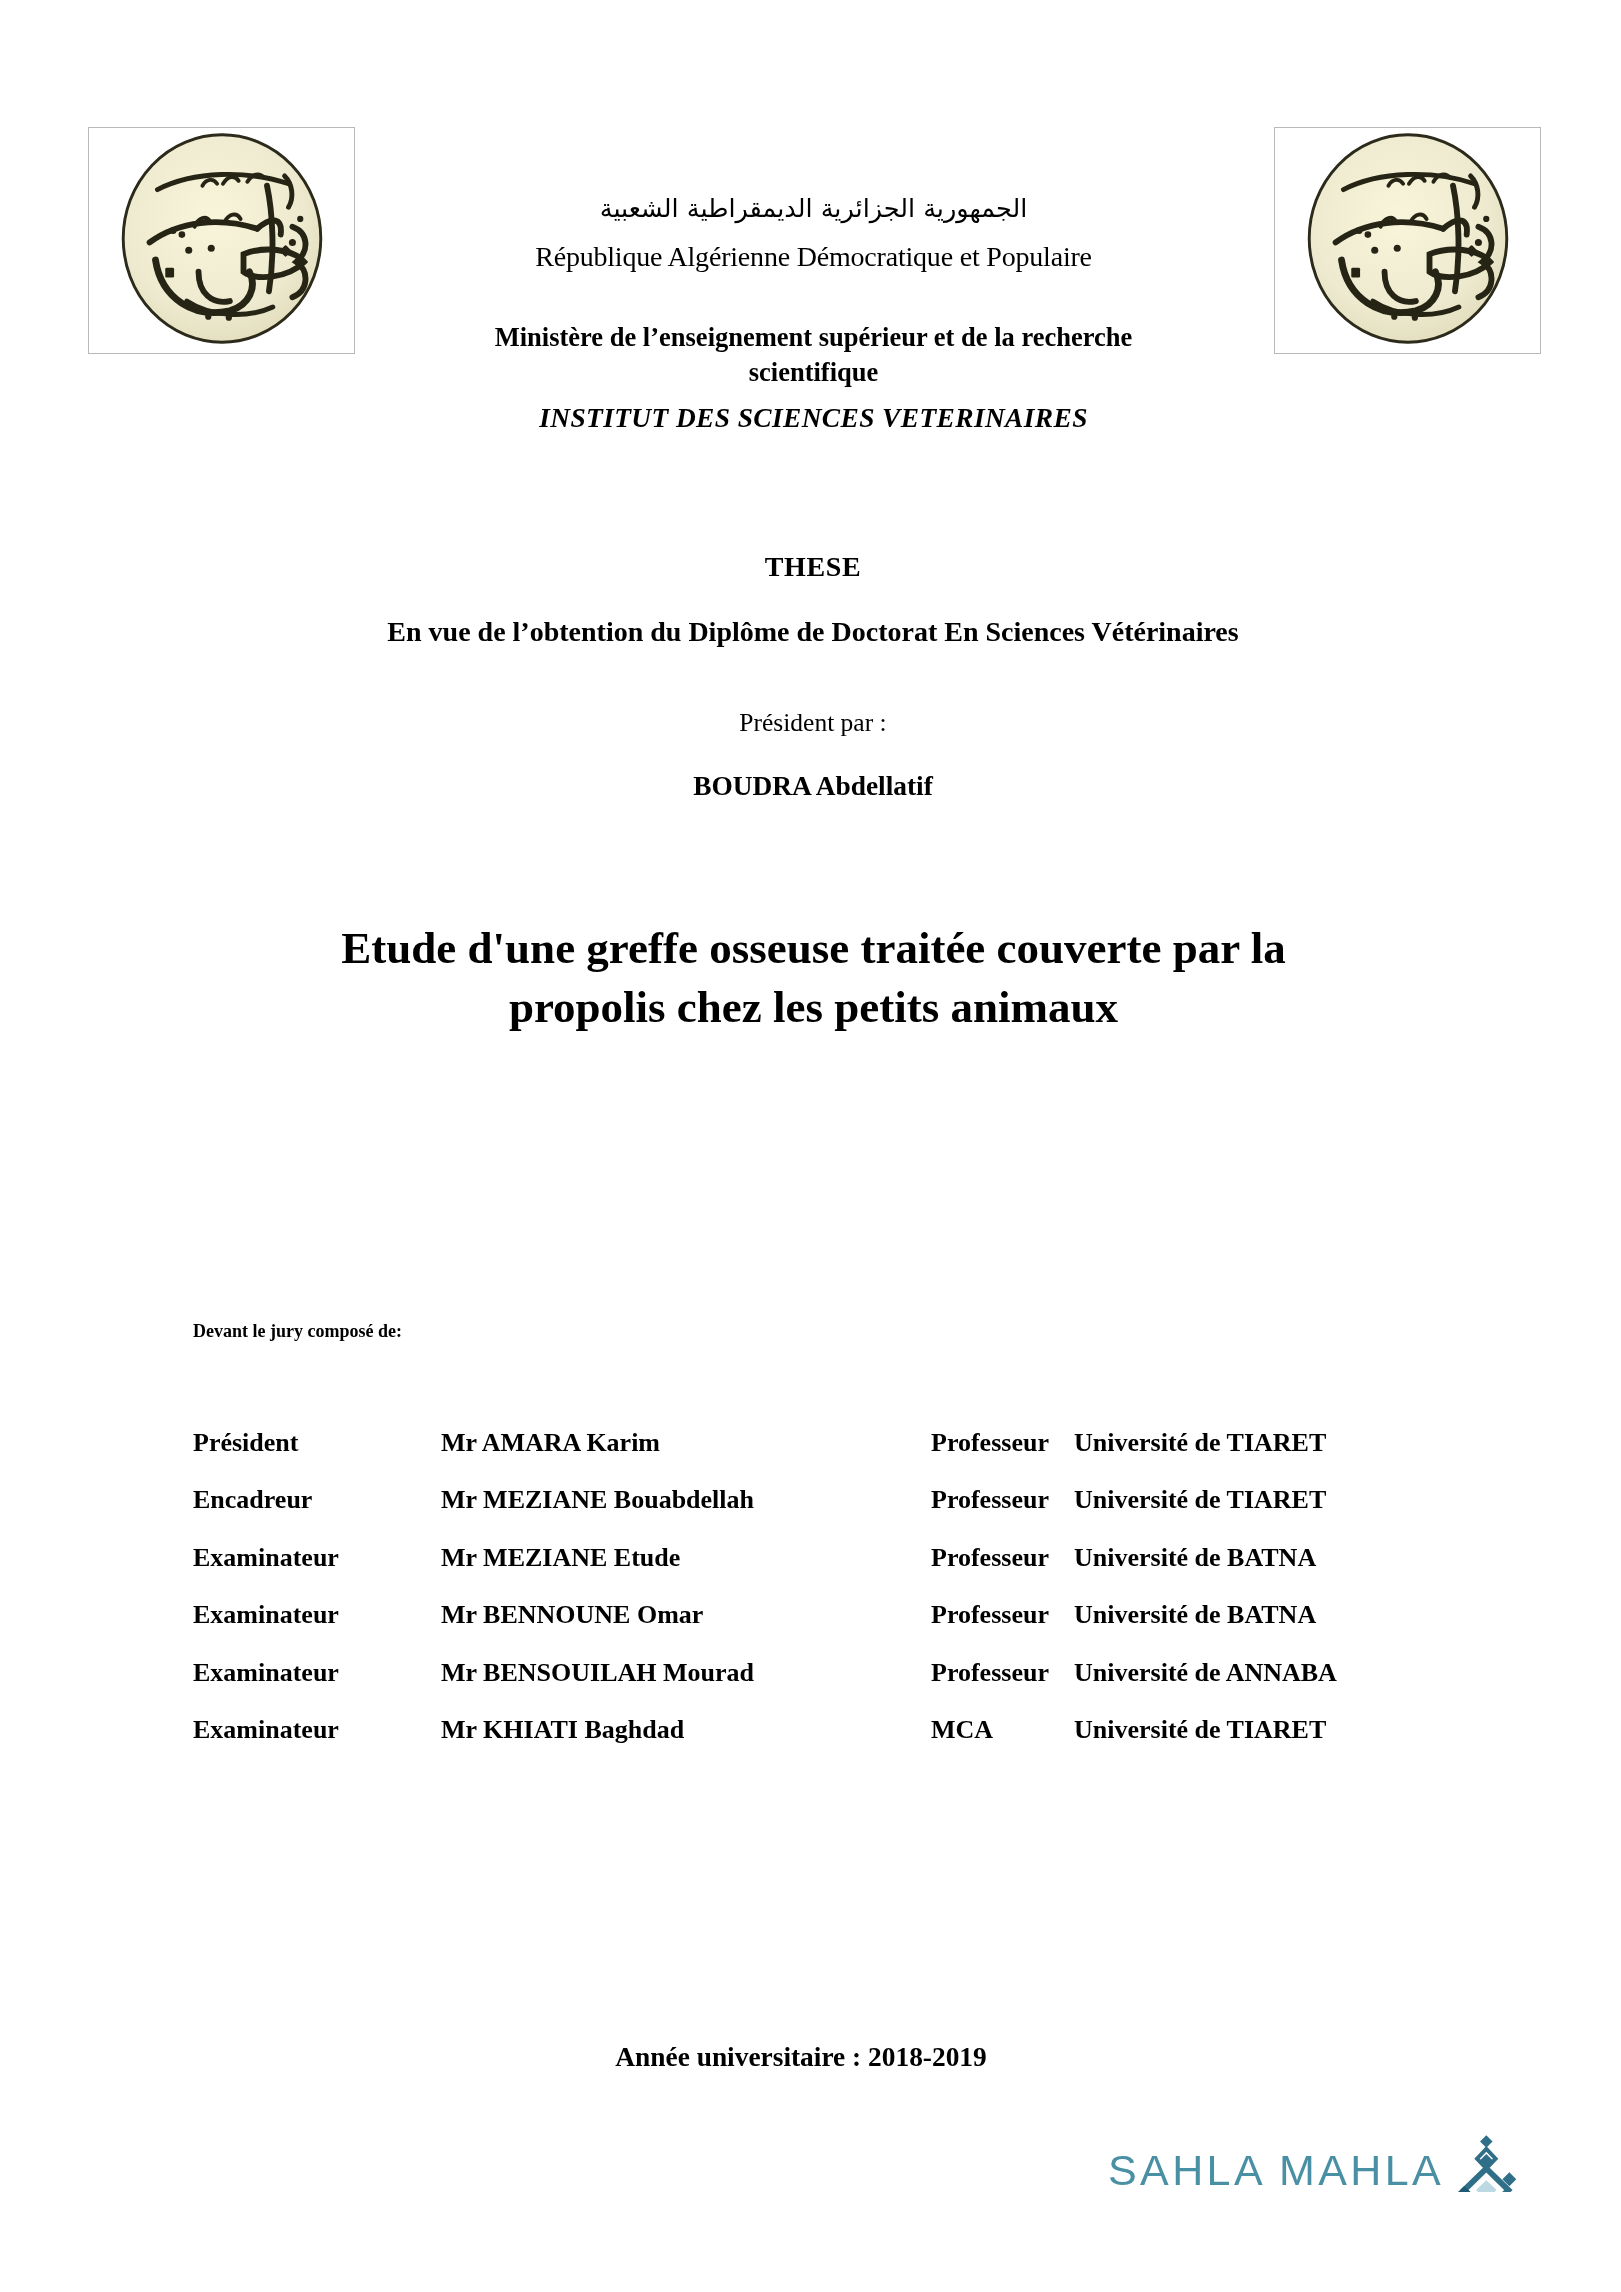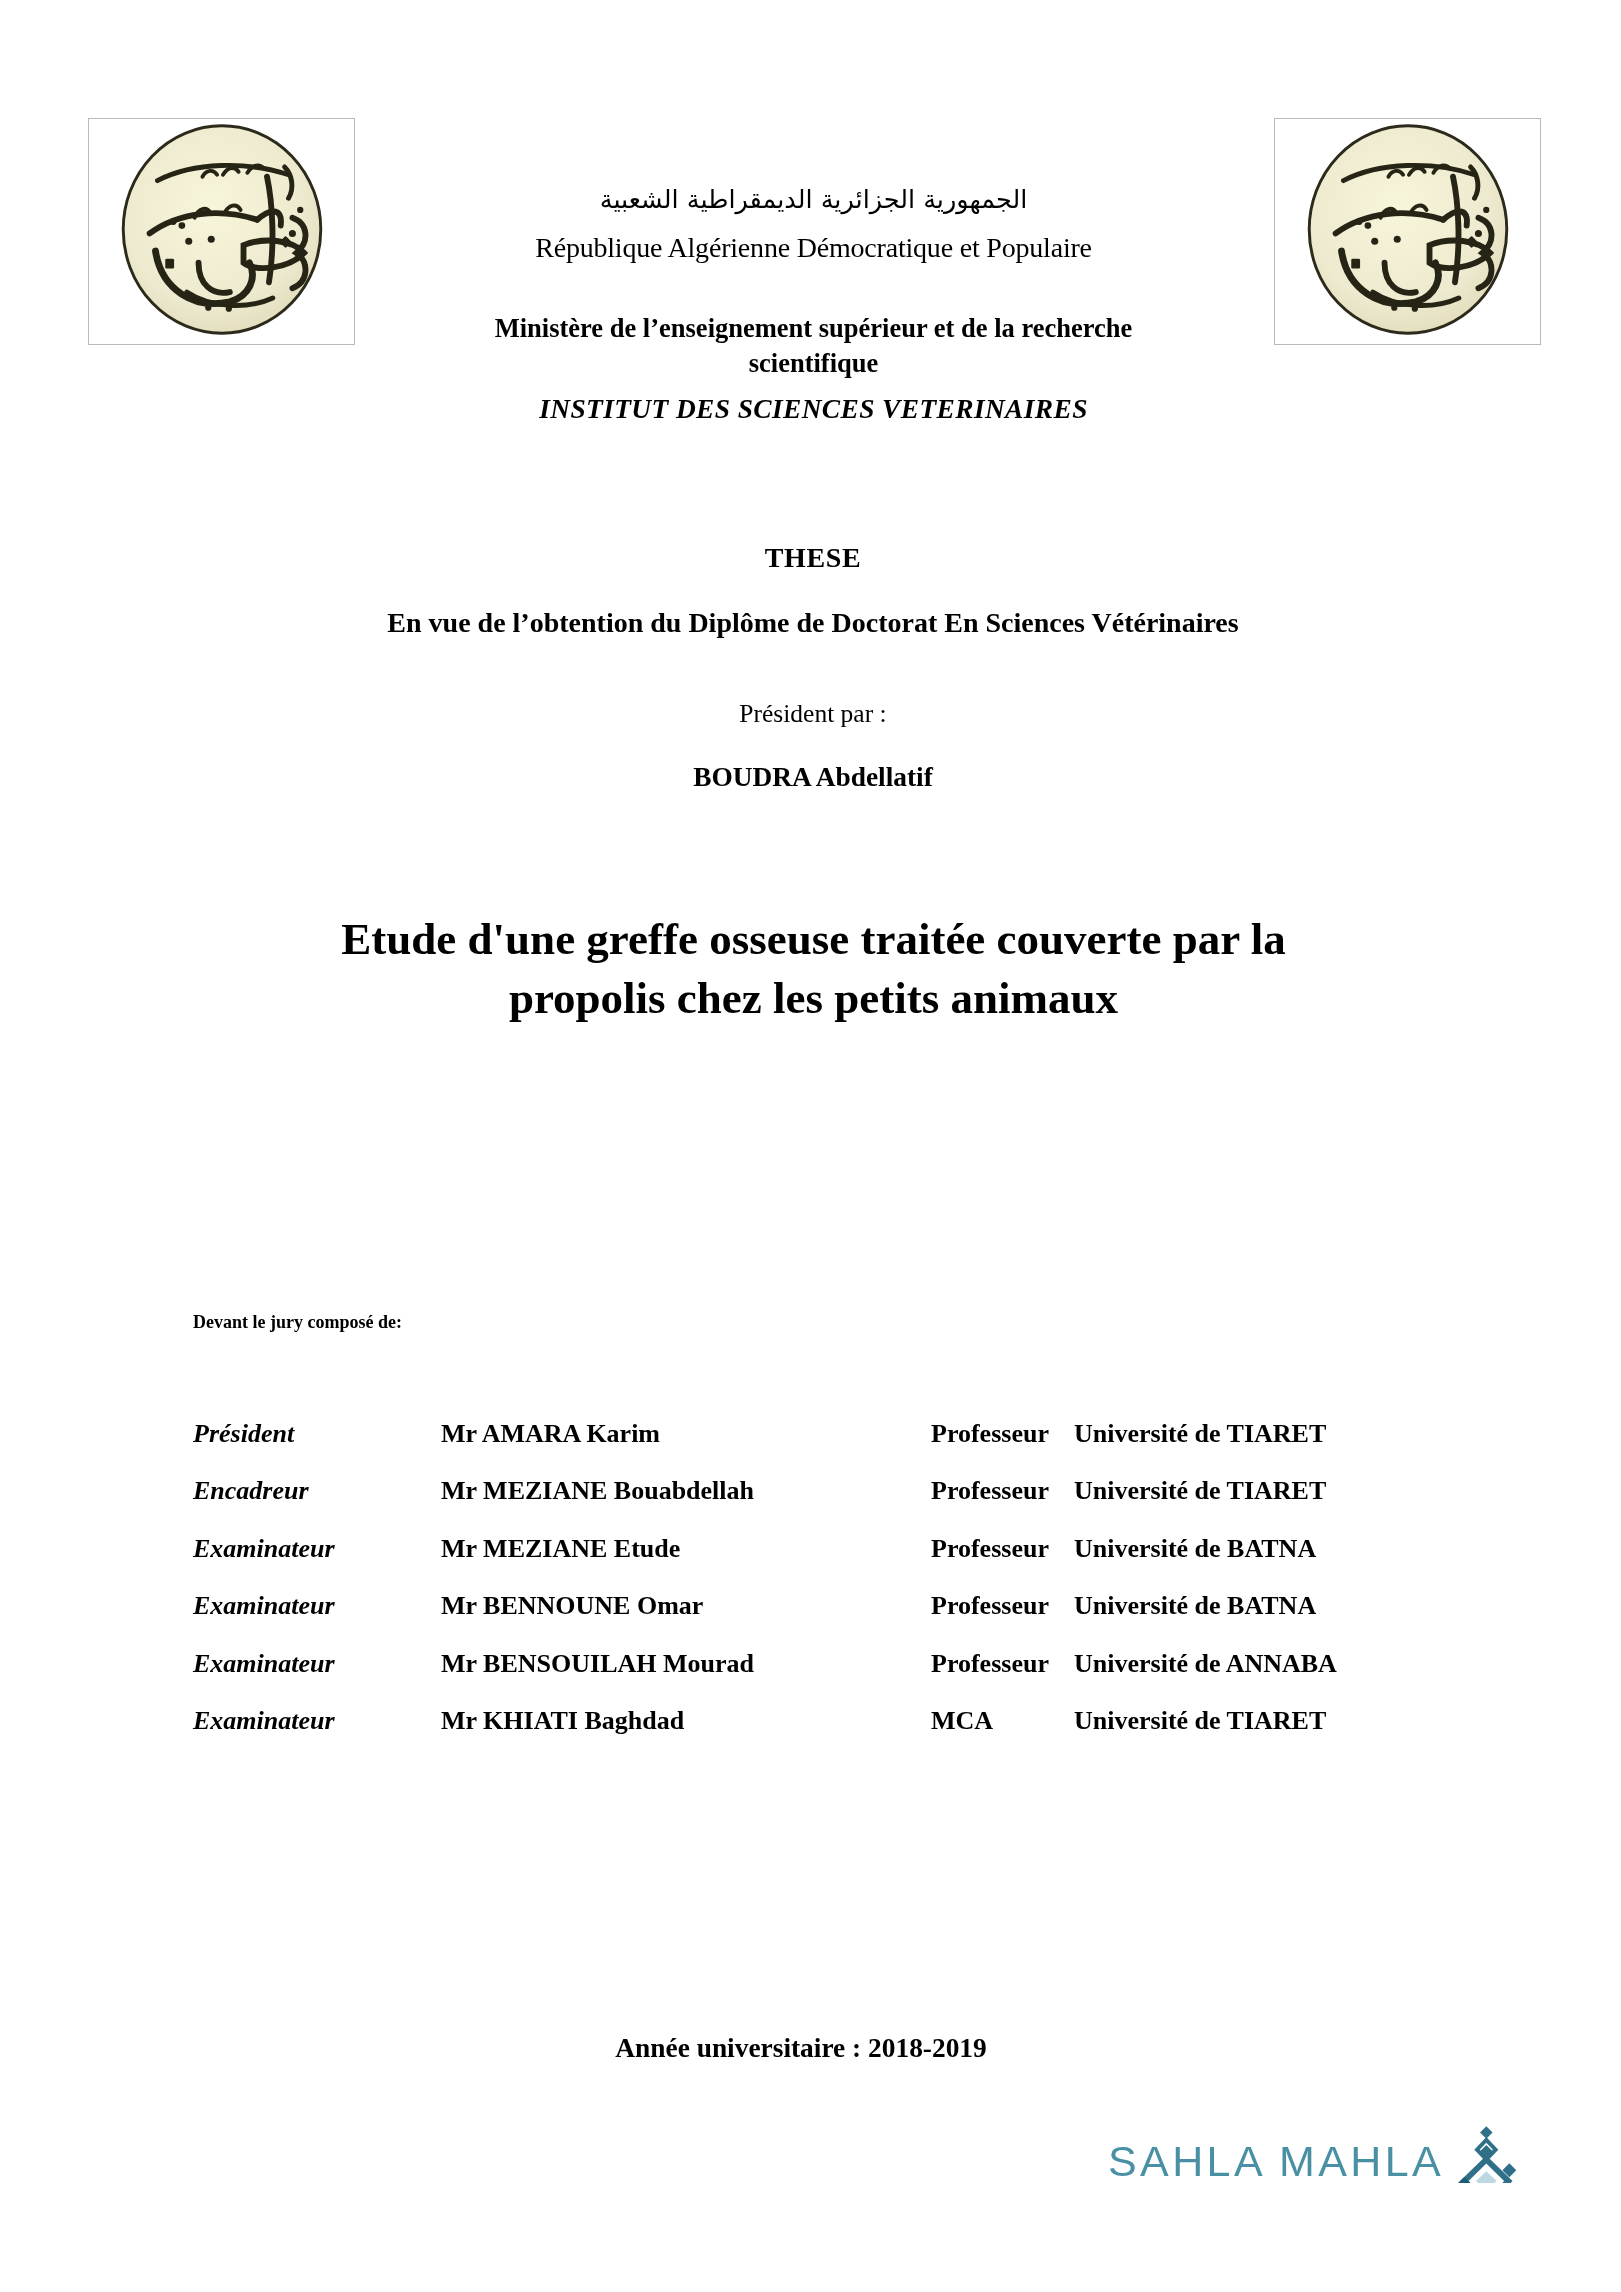--- a/index.html
+++ b/index.html
@@ -6,21 +6,21 @@
   html, body {
     margin: 0;
     padding: 0;
     background: #ffffff;
   }
   .page {
     position: relative;
     width: 1621px;
     height: 2175px;
     background: #ffffff;
-    margin: 8px auto;
+    margin: 17px auto;
     overflow: hidden;
     font-family: "Liberation Serif", "DejaVu Serif", serif;
     color: #000000;
   }
 
   
   .logo-frame {
     position: absolute;
     border: 1px solid #b9b9b9;
     background: #ffffff;
@@ -135,21 +135,21 @@
     top: 1411px;
     border-collapse: collapse;
     font-size: 26px;
     font-weight: bold;
   }
   .jury-table td {
     padding: 0 0 27.4px 0;
     vertical-align: top;
     white-space: nowrap;
   }
-  .col-role { width: 248px; font-style: italic; }
+  .col-role { width: 248px; }
   .col-name { width: 490px; }
   .col-rank { width: 143px; }
   .col-univ { width: 353px; }
 
   
   .year {
     position: absolute;
     left: 164px;
     top: 2025px;
     width: 1274px;

